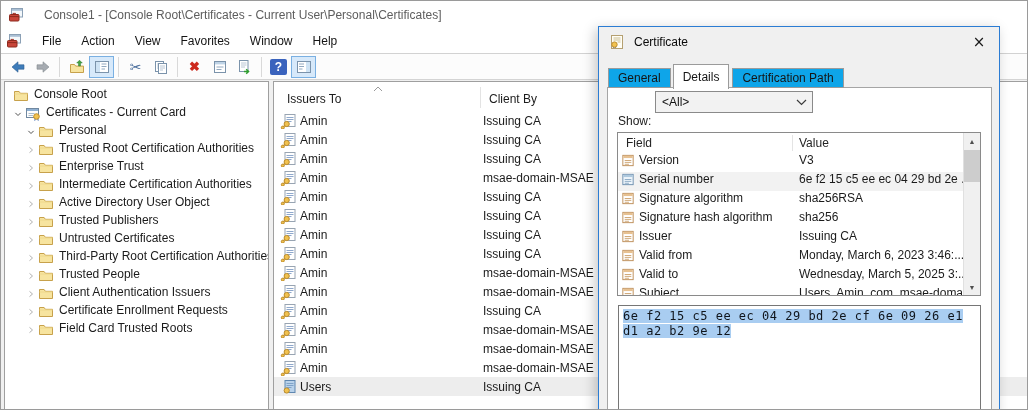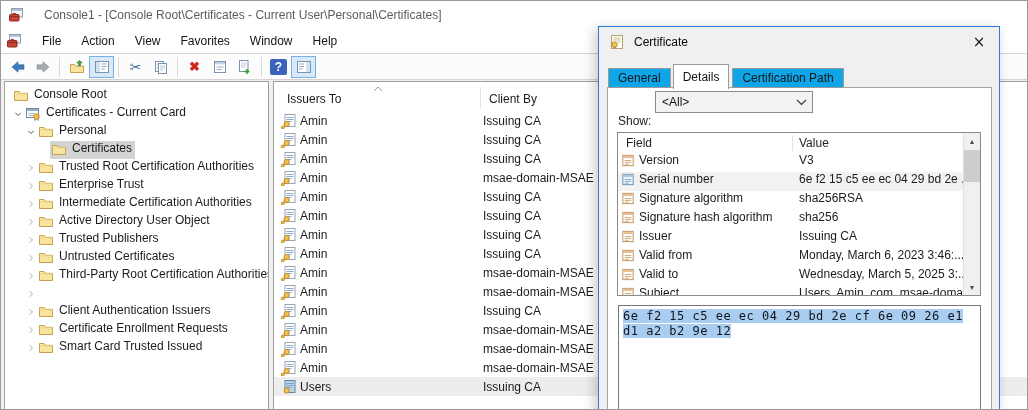--- a/index.html
+++ b/index.html
@@ -304,29 +304,20 @@
               <use href="#s-chev-e"></use>
             </svg>
           </span>
         <span class="hl">
             <svg class="ticon">
               <use href="#s-folder"></use>
             </svg>
             <span>Personal</span>
           </span>
       </div>
-      <div class="trow lvl3 sel">
-        <span class="chev"></span>
-        <span class="hl">
-            <svg class="ticon">
-              <use href="#s-folder"></use>
-            </svg>
-            <span>Certificates</span>
-          </span>
-      </div>
       <div class="trow lvl2">
         <span class="chev">
             <svg viewBox="0 0 16 16">
               <use href="#s-chev-c"></use>
             </svg>
           </span>
         <span class="hl">
             <svg class="ticon">
               <use href="#s-folder"></use>
             </svg>
@@ -410,20 +401,26 @@
             </svg>
             <span>Third-Party Root Certification Authorities</span>
           </span>
       </div>
       <div class="trow lvl2">
         <span class="chev">
             <svg viewBox="0 0 16 16">
               <use href="#s-chev-c"></use>
             </svg>
           </span>
+        <span class="hl">
+            <svg class="ticon">
+              <use href="#s-folder"></use>
+            </svg>
+            <span>Trusted People</span>
+          </span>
       </div>
       <div class="trow lvl2">
         <span class="chev">
             <svg viewBox="0 0 16 16">
               <use href="#s-chev-c"></use>
             </svg>
           </span>
         <span class="hl">
             <svg class="ticon">
               <use href="#s-folder"></use>
@@ -447,21 +444,21 @@
       <div class="trow lvl2">
         <span class="chev">
             <svg viewBox="0 0 16 16">
               <use href="#s-chev-c"></use>
             </svg>
           </span>
         <span class="hl">
             <svg class="ticon">
               <use href="#s-folder"></use>
             </svg>
-            <span>Smart Card Trusted Issued</span>
+            <span>Field Card Trusted Roots</span>
           </span>
       </div>
     </div>
 
     <div class="list">
       <div class="lheader">
         <span class="lh lh1">Issuers To</span>
         <span class="lsort">
             <svg width="12" height="7">
               <use href="#s-sort"></use>

